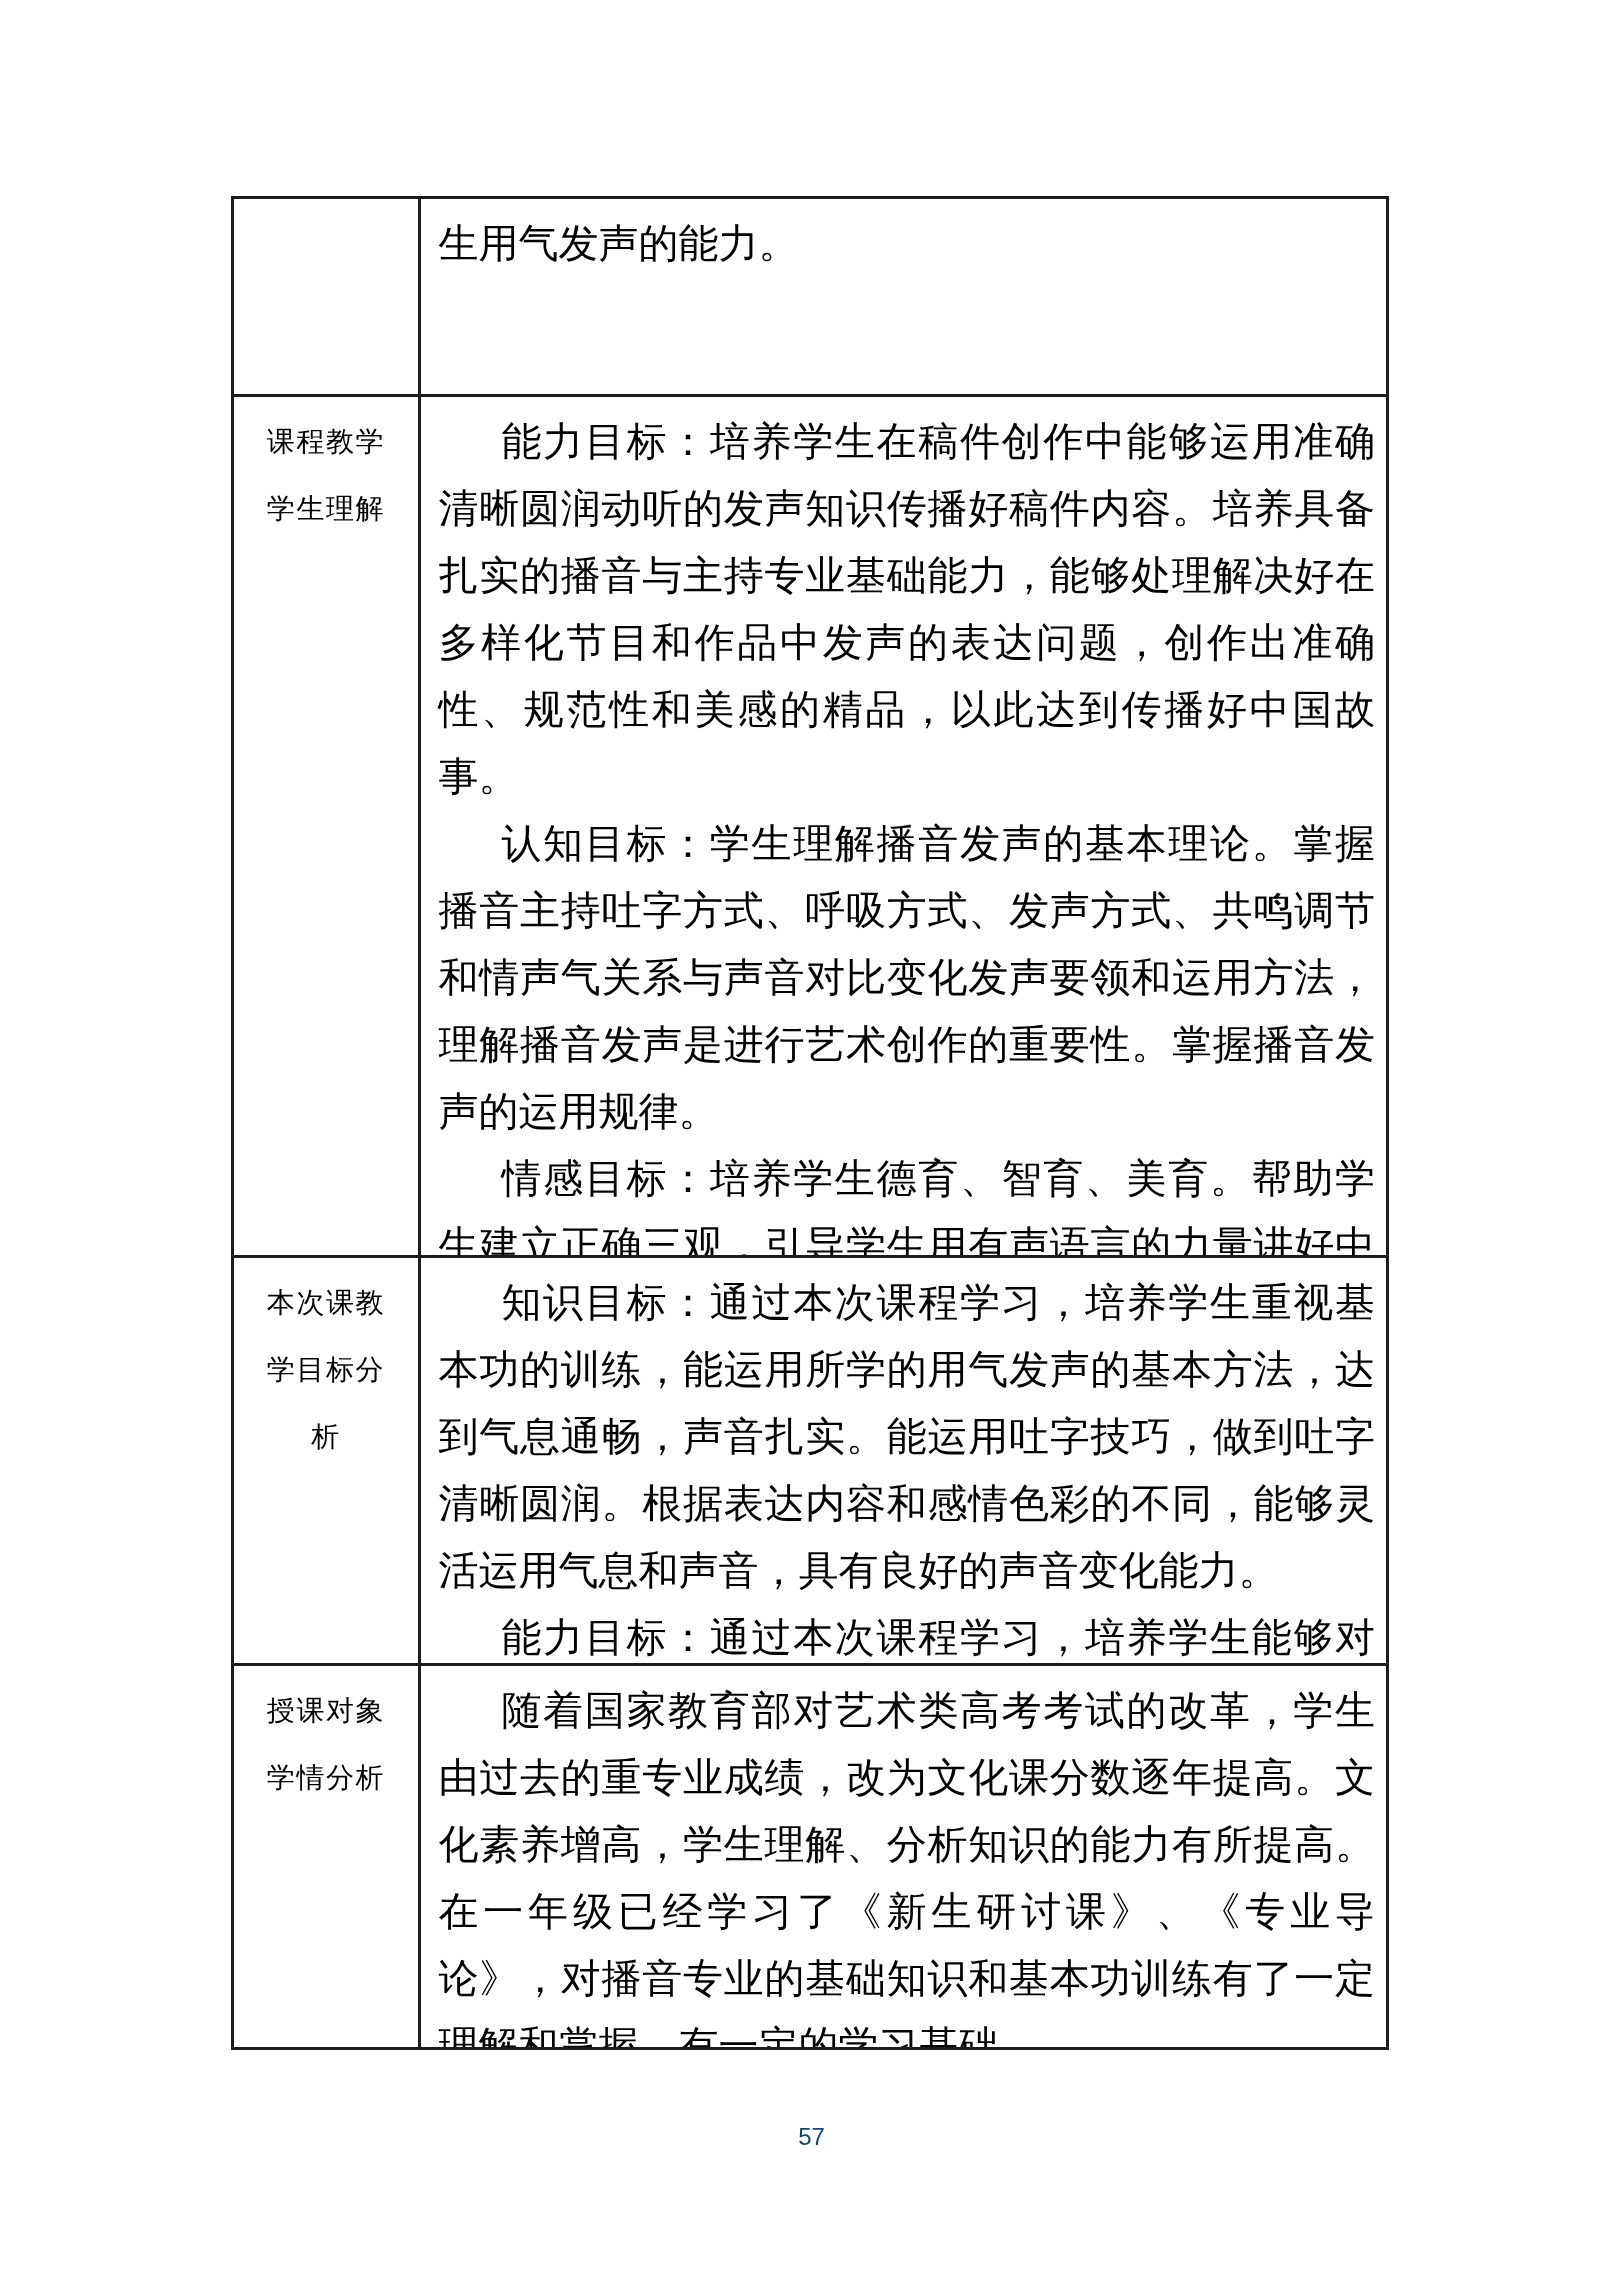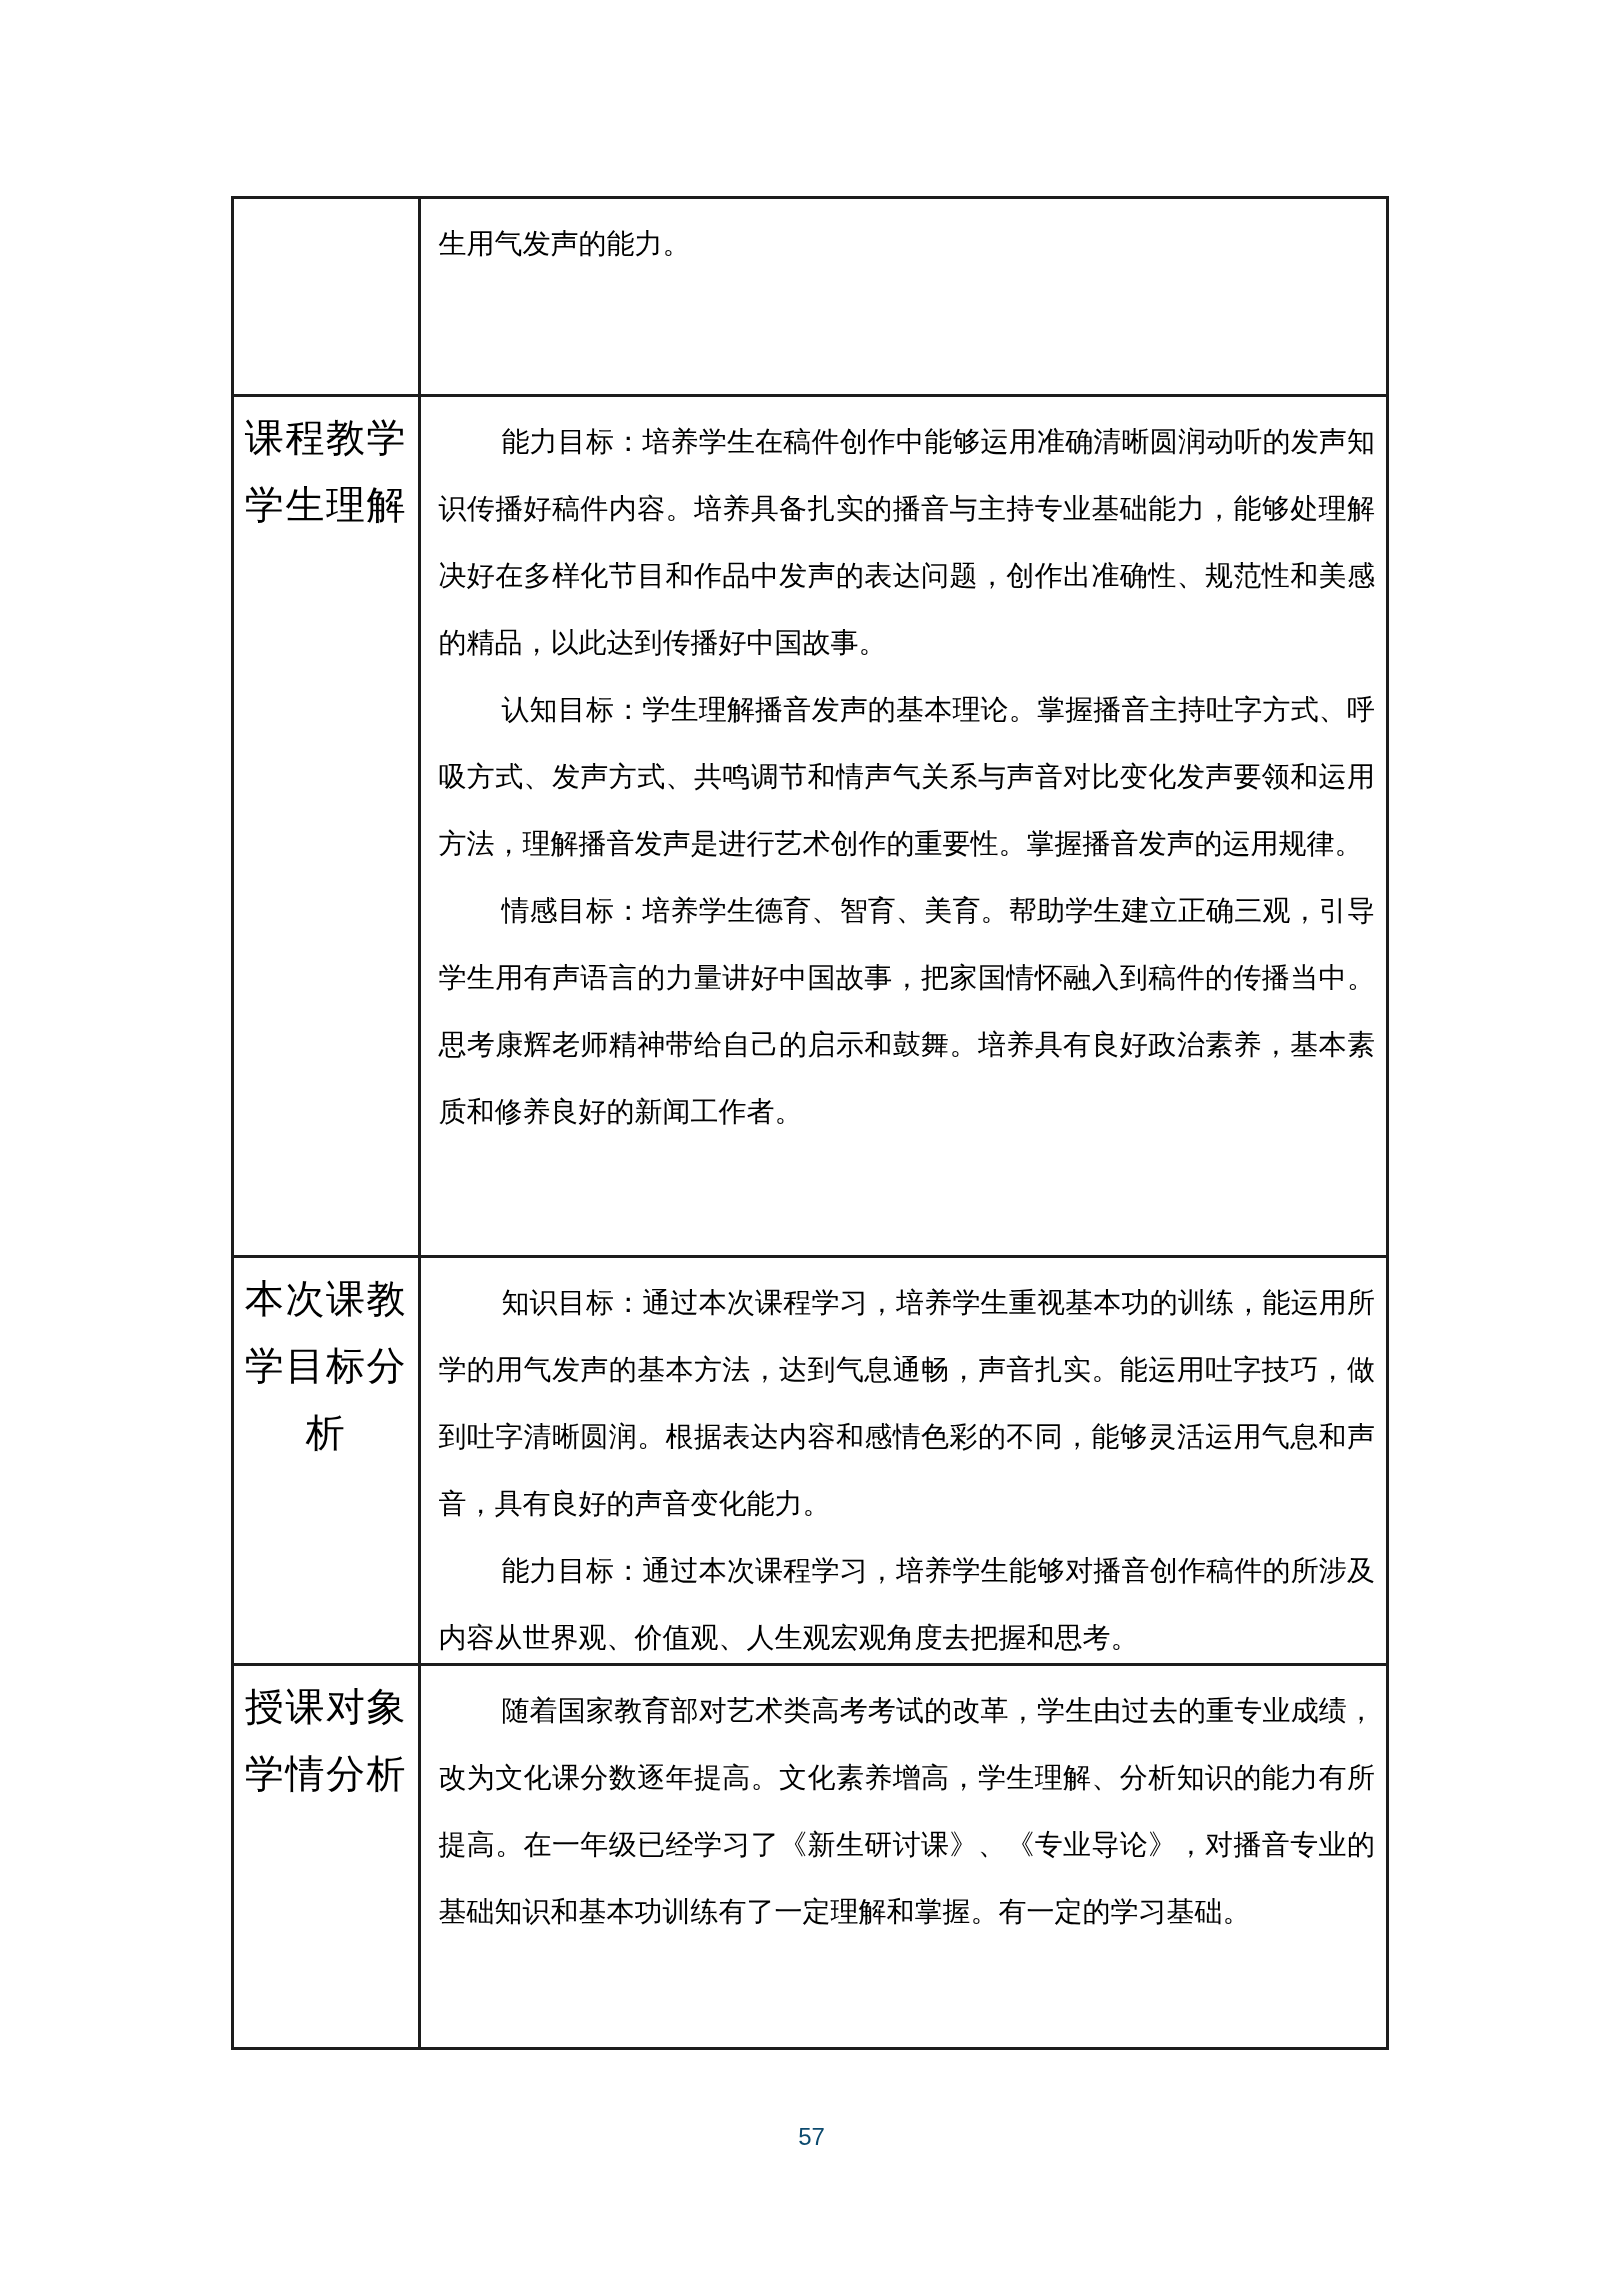--- a/index.html
+++ b/index.html
@@ -40,35 +40,34 @@
 
   .label-cell {
     width: 187px;
     flex: 0 0 187px;
     border-right: 3.2px solid #1c1c1c;
     box-sizing: border-box;
     padding-top: 11px;
     text-align: center;
   }
   .label-line {
-    font-size: 39px;
+    font-size: 28px;
     line-height: 67px;
     letter-spacing: 1.6px;
     white-space: nowrap;
-    font-family: Liberation Mono, monospace;
   }
   .body-cell {
     flex: 1 1 auto;
     box-sizing: border-box;
     padding: 11px 11px 0 17.4px;
     overflow: hidden;
   }
   .para {
     margin: 0;
-    font-size: 28px;
+    font-size: 40px;
     line-height: 67px;
     text-align: justify;
     text-indent: 63px;
   }
   .para.no-indent {
     text-indent: 0;
   }
   .page-number {
     position: absolute;
     top: 2123px;

